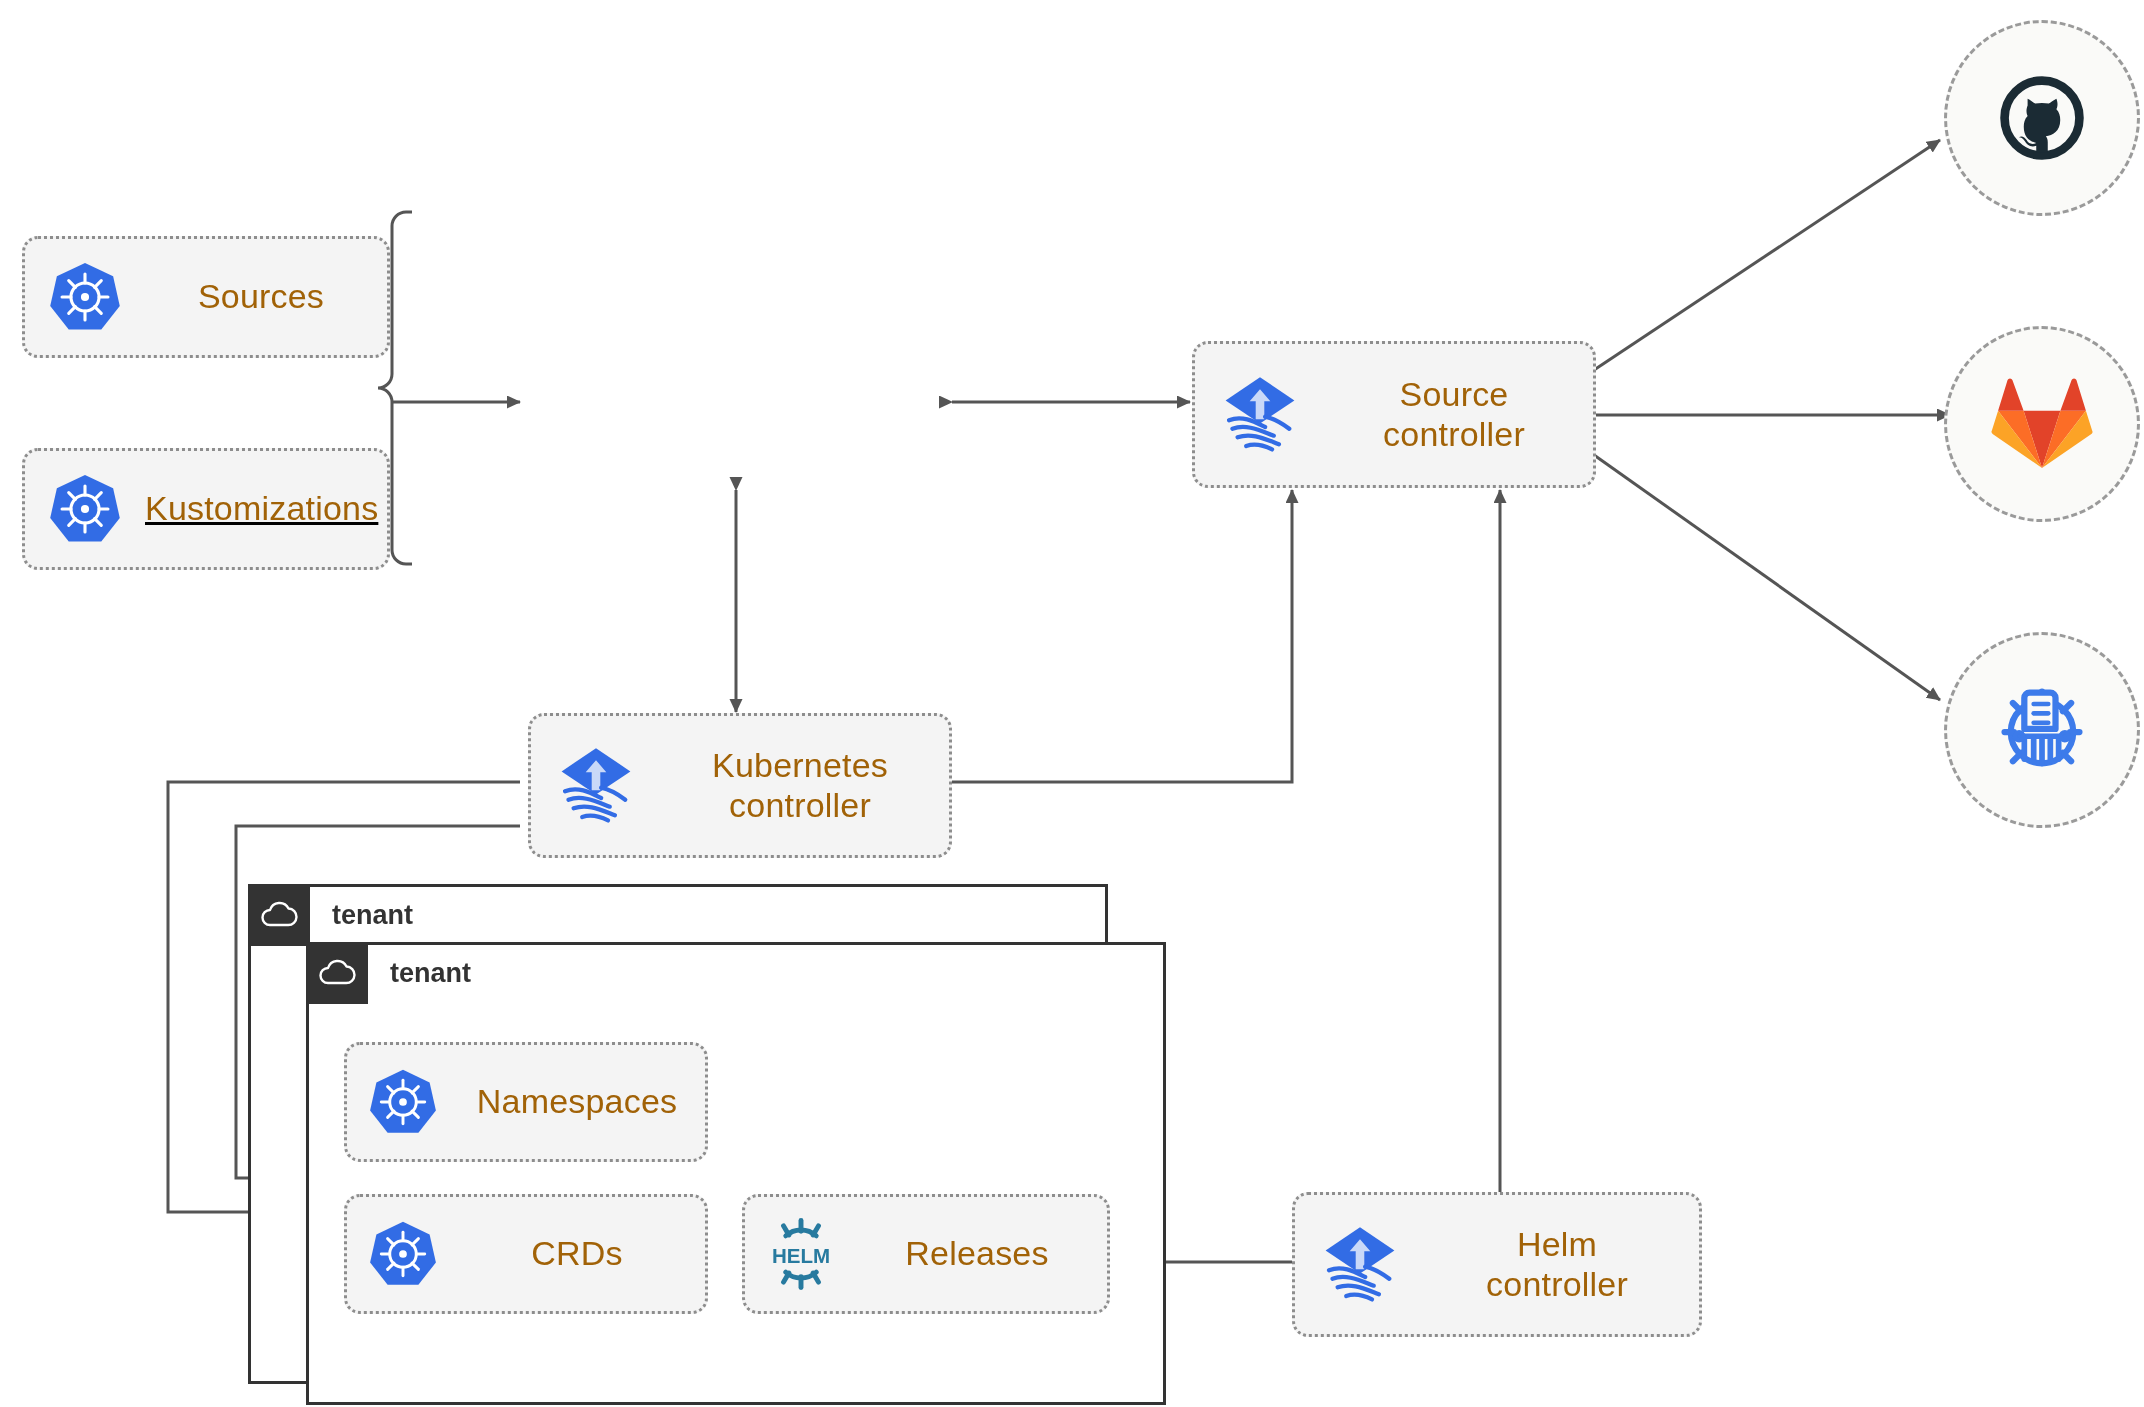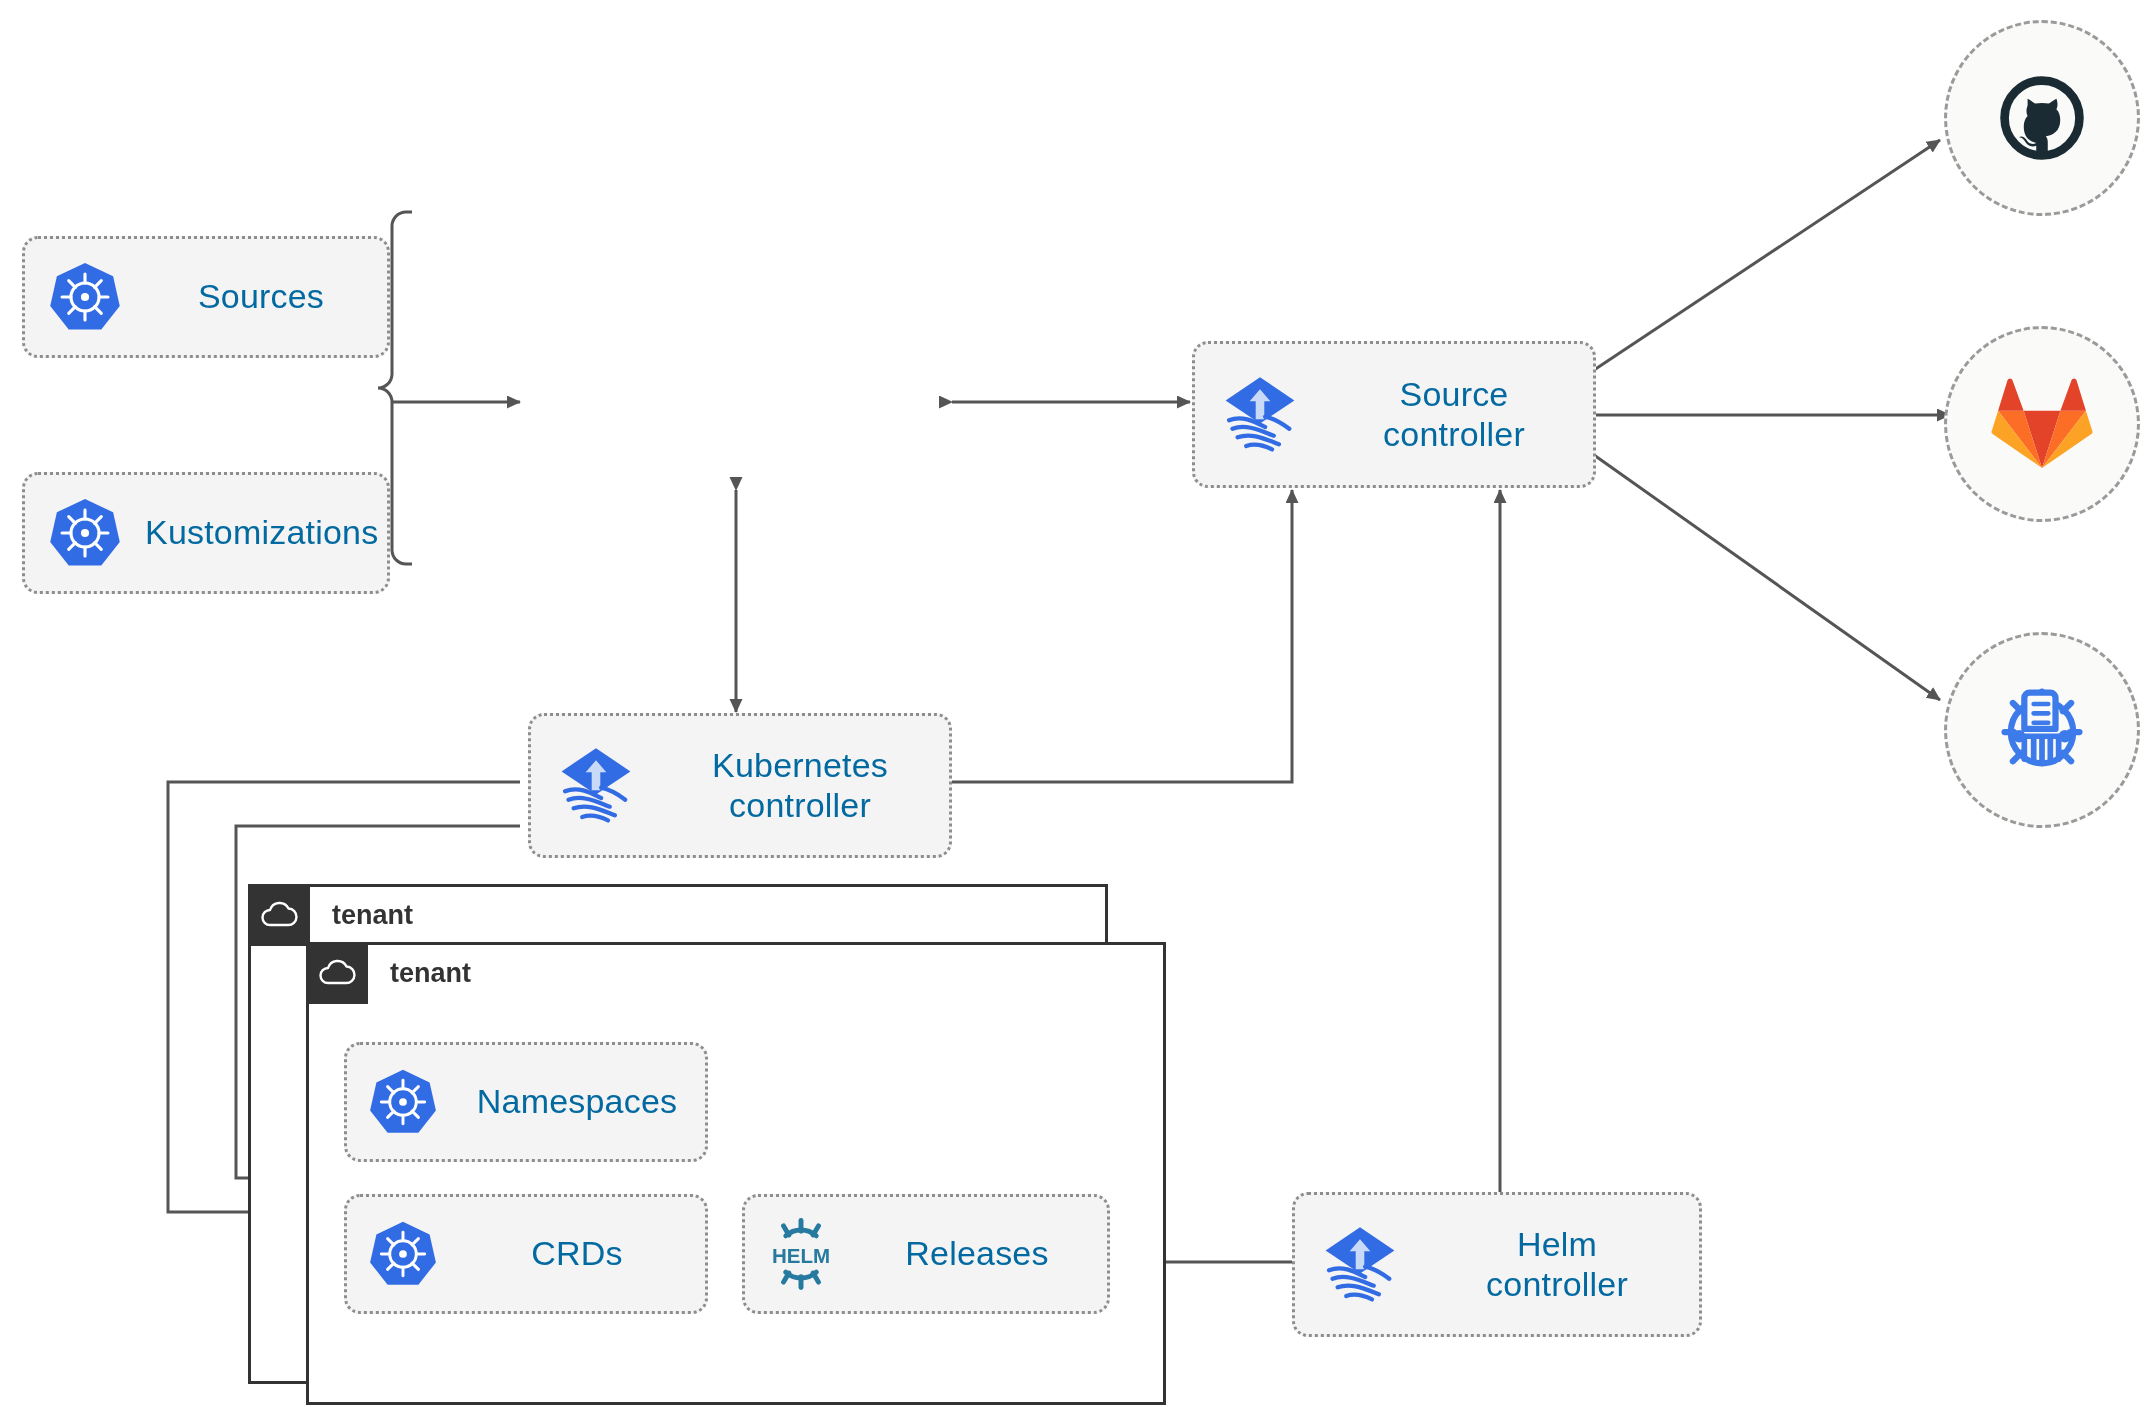--- a/index.html
+++ b/index.html
@@ -3,21 +3,21 @@
 <meta charset="utf-8">
 <style>
   html,body{margin:0;padding:0;background:#ffffff;}
   body{font-family:"Liberation Sans",sans-serif;}
   #stage{position:relative;width:2144px;height:1407px;background:#fff;overflow:hidden;}
   svg.layer{position:absolute;left:0;top:0;width:2144px;height:1407px;pointer-events:none;}
 
   .node{position:absolute;box-sizing:border-box;background:#f4f4f4;
         border:3px dotted #8d8d8d;border-radius:16px;display:flex;align-items:center;}
   .node .ico{flex:0 0 auto;display:flex;align-items:center;justify-content:center;}
-  .node .lbl{flex:1 1 auto;text-align:center;color:#0369a1;line-height:1.15;
+  .node .lbl{flex:1 1 auto;text-align:center;color:#a16207;line-height:1.15;
              font-size:34px;letter-spacing:.2px;padding-right:10px;}
 
   .circ{position:absolute;box-sizing:border-box;border:3px dashed #9a9a9a;
         border-radius:50%;background:#fafaf8;display:flex;align-items:center;justify-content:center;}
 
   .tenant{position:absolute;box-sizing:border-box;background:#ffffff;border:3px solid #333;}
   .tenant .hdr{position:absolute;left:-3px;top:-3px;height:62px;display:flex;align-items:center;font-weight:bold;}
   .tenant .hdr .sq{width:62px;height:62px;background:#333;display:flex;
                    align-items:center;justify-content:center;}
   .tenant .hdr .tl{color:#333;font-size:27px;padding-left:22px;white-space:nowrap;}
@@ -111,21 +111,21 @@
             <path d="M63 63 L72 72"></path>
           <path d="M72 28 L63 37"></path>
             <path d="M37 63 L28 72"></path>
         </g>
         <circle cx="50" cy="50" r="5.5" fill="#fff"></circle>
       </svg>
     </div>
     <div class="lbl">Sources</div>
   </div>
 
-  <div class="node" style="left:22px;top:472px;width:368px;height:122px;">
+  <div class="node" style="left:22px;top:448px;width:368px;height:122px;text-decoration:underline;">
     <div class="ico" style="width:120px;">
       <svg width="74" height="74" viewBox="0 0 100 100" aria-hidden="true">
         <path d="M50 4 L88 22 L97 62 L72 94 L28 94 L3 62 L12 22 Z" fill="#326ce5"></path>
         <g fill="none" stroke="#fff" stroke-width="4.2" stroke-linecap="round">
           <circle cx="50" cy="50" r="19"></circle>
           <path d="M50 19 V31"></path>
             <path d="M50 69 V81"></path>
           <path d="M19 50 H31"></path>
             <path d="M69 50 H81"></path>
           <path d="M28 28 L37 37"></path>

